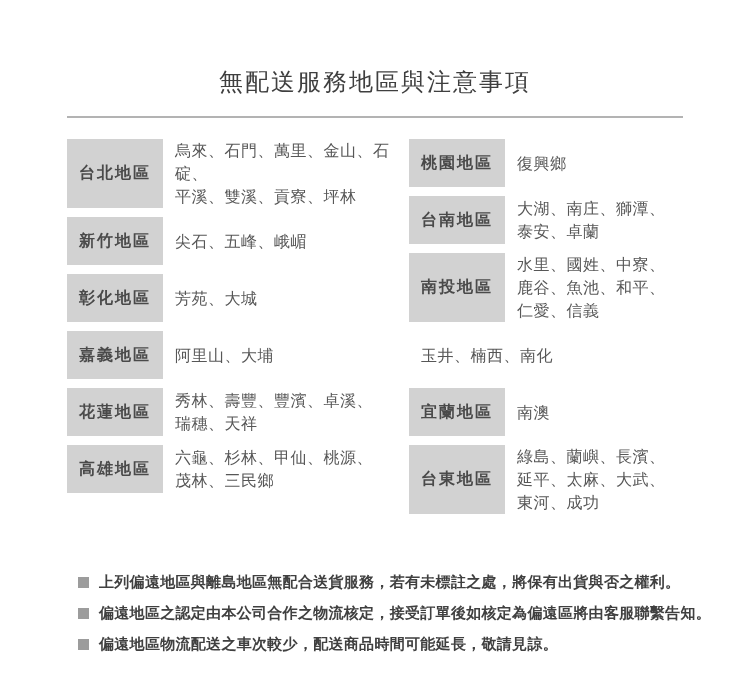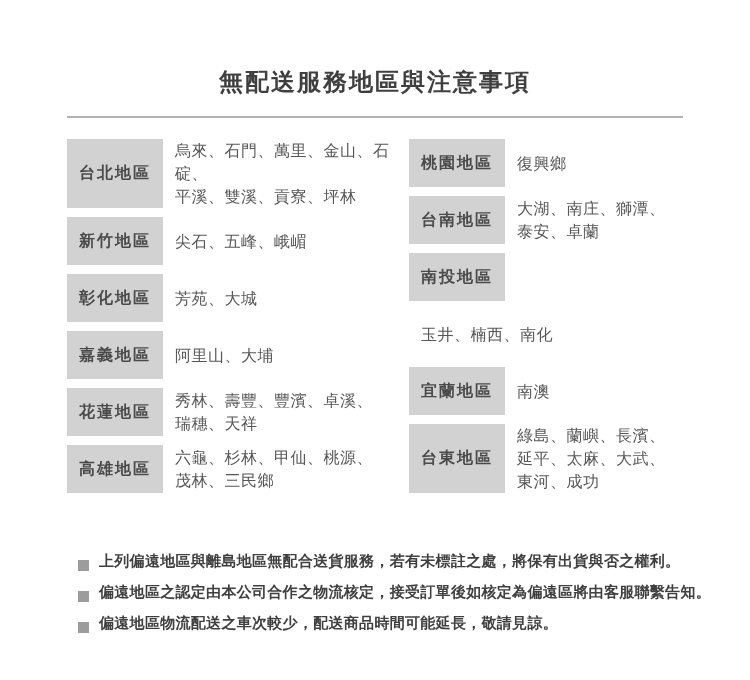--- a/index.html
+++ b/index.html
@@ -10,21 +10,21 @@
   }
   body { height: 680px; overflow: hidden; }
   .page {
     width: 616px;
     margin: 0 auto;
     padding-top: 66px;
   }
   .page-title {
     text-align: center;
     font-size: 24px;
-    font-weight: 700;
+    font-weight: 400;
     letter-spacing: 2px;
     color: #3f3f3f;
   }
   .divider {
     height: 2px;
     background: #b3b3b3;
     margin: 18px 0 21px 0;
   }
   .regions {
     display: flex;
@@ -62,21 +62,21 @@
     letter-spacing: 0.5px;
     color: #575757;
     white-space: pre-line;
   }
   .notes {
     margin-top: 50px;
     padding-left: 11px;
   }
   .note {
     display: flex;
-    align-items: flex-end;
+    align-items: flex-start;
     margin-bottom: 12px;
     white-space: nowrap;
   }
   .bullet-icon {
     flex: 0 0 11px;
     width: 11px;
     height: 11px;
     background: #9c9c9c;
     margin: 4px 10px 0 0;
   }
@@ -134,20 +134,23 @@
         <div class="region-label">桃園地區</div>
         <div class="region-areas">復興鄉</div>
       </div>
       <div class="region-row">
         <div class="region-label">台南地區</div>
         <div class="region-areas">大湖、南庄、獅潭、
 泰安、卓蘭</div>
       </div>
       <div class="region-row">
         <div class="region-label">南投地區</div>
+        <div class="region-areas">水里、國姓、中寮、
+鹿谷、魚池、和平、
+仁愛、信義</div>
       </div>
       <div class="region-row">
         <div class="region-areas">玉井、楠西、南化</div>
       </div>
       <div class="region-row">
         <div class="region-label">宜蘭地區</div>
         <div class="region-areas">南澳</div>
       </div>
       <div class="region-row">
         <div class="region-label">台東地區</div>

